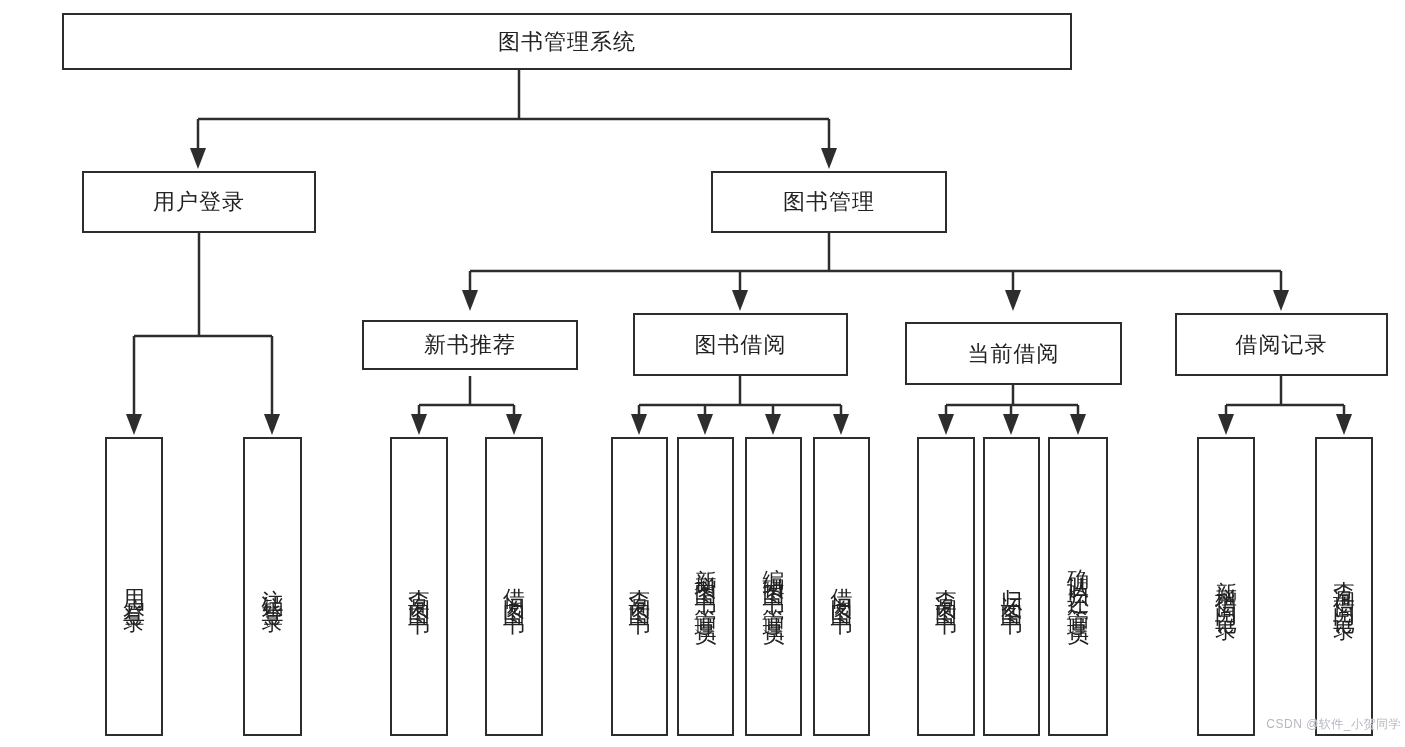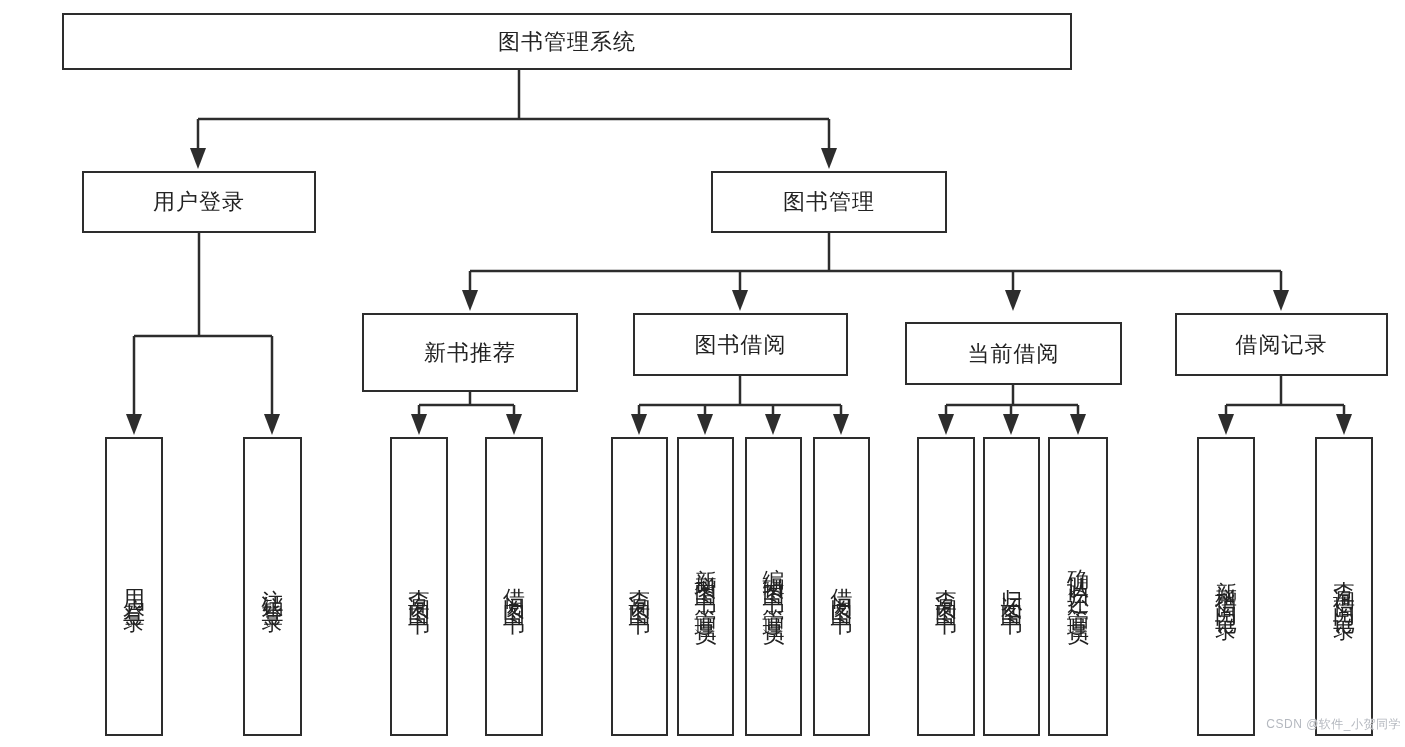--- a/index.html
+++ b/index.html
@@ -144,21 +144,21 @@
     <span>图书管理系统</span>
   </div>
 
   <div class="node" style="left:82px; top:171px; width:234px; height:62px;">
     <span>用户登录</span>
   </div>
   <div class="node" style="left:711px; top:171px; width:236px; height:62px;">
     <span>图书管理</span>
   </div>
 
-  <div class="node" style="left:362px; top:313px; width:216px; height:79px;">
+  <div class="node" style="left:362px; top:320px; width:216px; height:50px;">
     <span>新书推荐</span>
   </div>
   <div class="node" style="left:633px; top:313px; width:215px; height:63px;">
     <span>图书借阅</span>
   </div>
   <div class="node" style="left:905px; top:322px; width:217px; height:63px;">
     <span>当前借阅</span>
   </div>
   <div class="node" style="left:1175px; top:313px; width:213px; height:63px;">
     <span>借阅记录</span>

